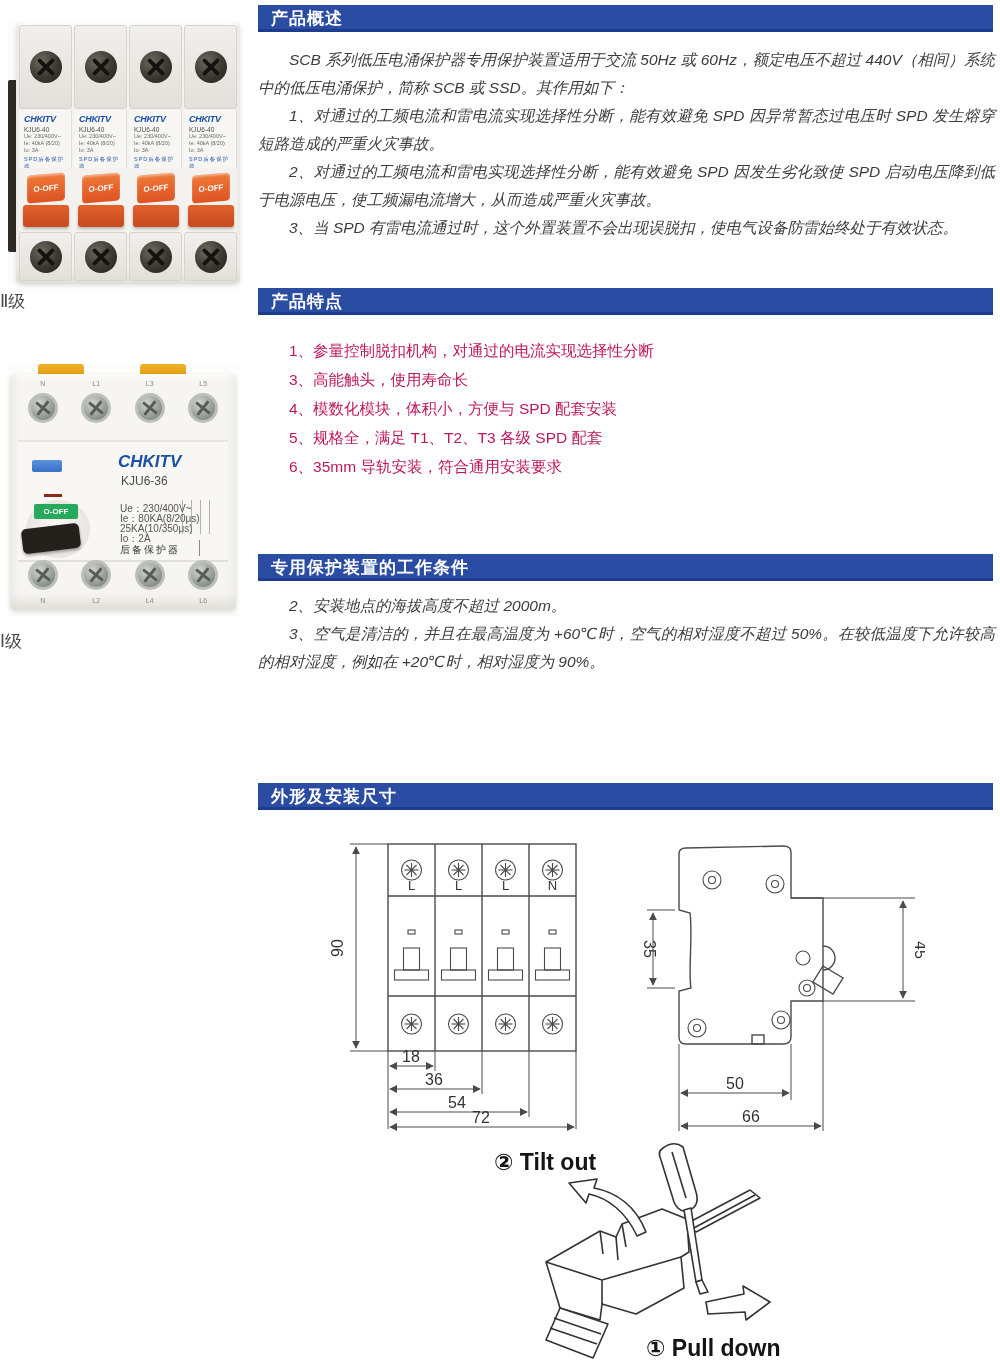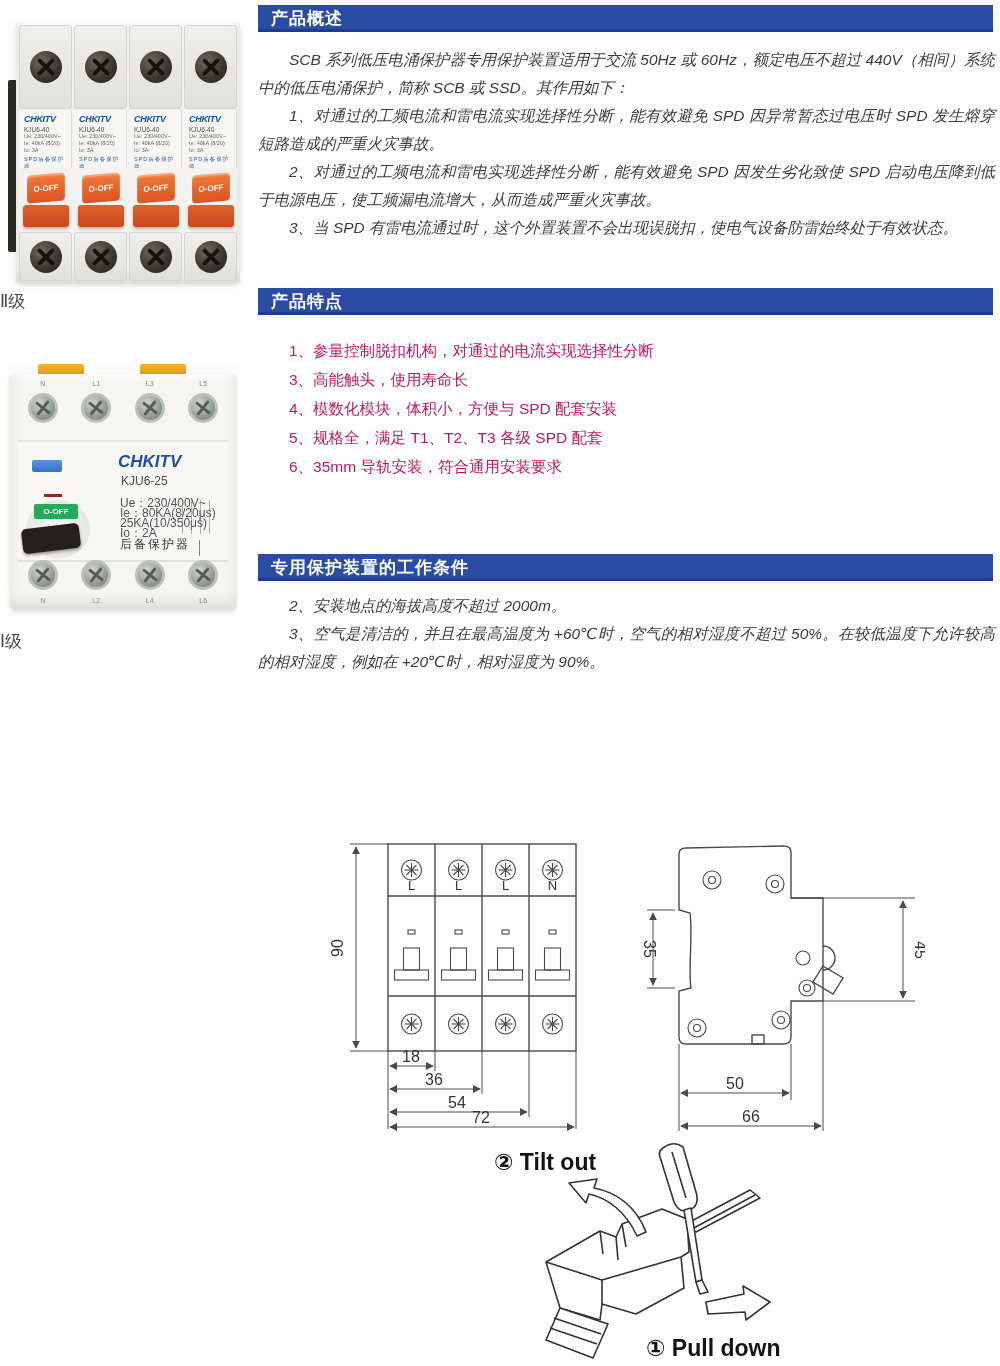--- a/index.html
+++ b/index.html
@@ -59,21 +59,21 @@
   .p2-ind{position:absolute;left:14px;top:18px;width:30px;height:12px;background:linear-gradient(#5a94e0,#3a6fc4);border-radius:2px;}
   .p2-brand{position:absolute;left:100px;top:10px;color:#1b50a8;font-weight:bold;font-style:italic;font-size:17px;}
   .p2-model{position:absolute;left:103px;top:32px;color:#4c4c4c;font-size:12px;}
   .p2-slot{position:absolute;left:26px;top:52px;width:18px;height:3px;background:#8a2a18;}
   .p2-well{position:absolute;left:8px;top:58px;width:64px;height:58px;border-radius:50%;
            background:radial-gradient(#fbfaf8,#e8e6e0 70%,#d9d6cf);}
   .p2-onoff{position:absolute;left:16px;top:62px;width:44px;height:15px;background:#27a95c;border-radius:2px;
             color:#fff;font-size:8px;font-weight:bold;display:flex;align-items:center;justify-content:center;}
   .p2-handle{position:absolute;left:4px;top:84px;width:58px;height:25px;background:#24211d;border-radius:5px;
              transform:rotate(-7deg);box-shadow:0 2px 3px rgba(0,0,0,.35);}
-  .p2-specs{position:absolute;left:102px;top:56px;font-size:12px;color:#555;line-height:10px;}
+  .p2-specs{position:absolute;left:102px;top:62px;font-size:10px;color:#555;line-height:10px;}
   .p2-specs .pf2{color:#333;letter-spacing:2px;margin-top:1px;}
   .p2-schem{position:absolute;right:10px;top:58px;width:36px;height:34px;opacity:.55;
             background:repeating-linear-gradient(90deg,#7a7a74 0 1px,transparent 1px 9px);}
   .p2-onmark{position:absolute;right:18px;top:98px;width:10px;height:16px;border-left:1px solid #8a8a84;}
   
   svg text{font-family:"Liberation Sans","DejaVu Sans",sans-serif;}
   .dimnum{font-size:16px;fill:#333;}
   .polelab{font-size:13px;fill:#333;}
   .steplab{font-size:23px;fill:#141414;font-weight:600;}
 </style>
@@ -225,21 +225,21 @@
         <div>
             <div class="screwM">
               <i></i>
               <i class="s2"></i>
             </div>
           </div>
       </div>
       <div class="p2-face">
         <div class="p2-ind"></div>
         <div class="p2-brand">CHKITV</div>
-        <div class="p2-model">KJU6-25</div>
+        <div class="p2-model">KJU6-36</div>
         <div class="p2-slot"></div>
         <div class="p2-well"></div>
         <div class="p2-onoff">O-OFF</div>
         <div class="p2-handle"></div>
         <div class="p2-specs">
           <div>Ue：230/400V~</div>
           <div>Ie：80KA(8/20μs)</div>
           <div>25KA(10/350μs)</div>
           <div>Io：2A</div>
           <div class="pf2">后备保护器</div>
@@ -299,20 +299,21 @@
     <div>5、规格全，满足 T1、T2、T3 各级 SPD 配套</div>
     <div>6、35mm 导轨安装，符合通用安装要求</div>
   </div>
 
   <div class="sec-hdr" style="top:554px">专用保护装置的工作条件</div>
   <div class="txt" style="top:592px">
     <p>2、安装地点的海拔高度不超过 2000m。</p>
     <p>3、空气是清洁的，并且在最高温度为 +60℃时，空气的相对湿度不超过 50%。在较低温度下允许较高的相对湿度，例如在 +20℃时，相对湿度为 90%。</p>
   </div>
 
+  <div class="sec-hdr" style="top:783px">外形及安装尺寸</div>
 
   <svg style="position:absolute;left:330px;top:838px" width="262" height="294" viewBox="0 0 262 294">
     <defs>
       <marker id="arrF" viewBox="0 0 10 10" refX="9" refY="5" markerWidth="8" markerHeight="8" orient="auto-start-reverse">
         <path d="M0,0 L10,5 L0,10 z" fill="#4a4a4a"></path>
       </marker>
     </defs>
     <g stroke="#4a4a4a" fill="none" stroke-width="1.4">
       <rect x="58" y="6" width="188" height="207"></rect>
       <line x1="58" y1="58" x2="246" y2="58"></line>

